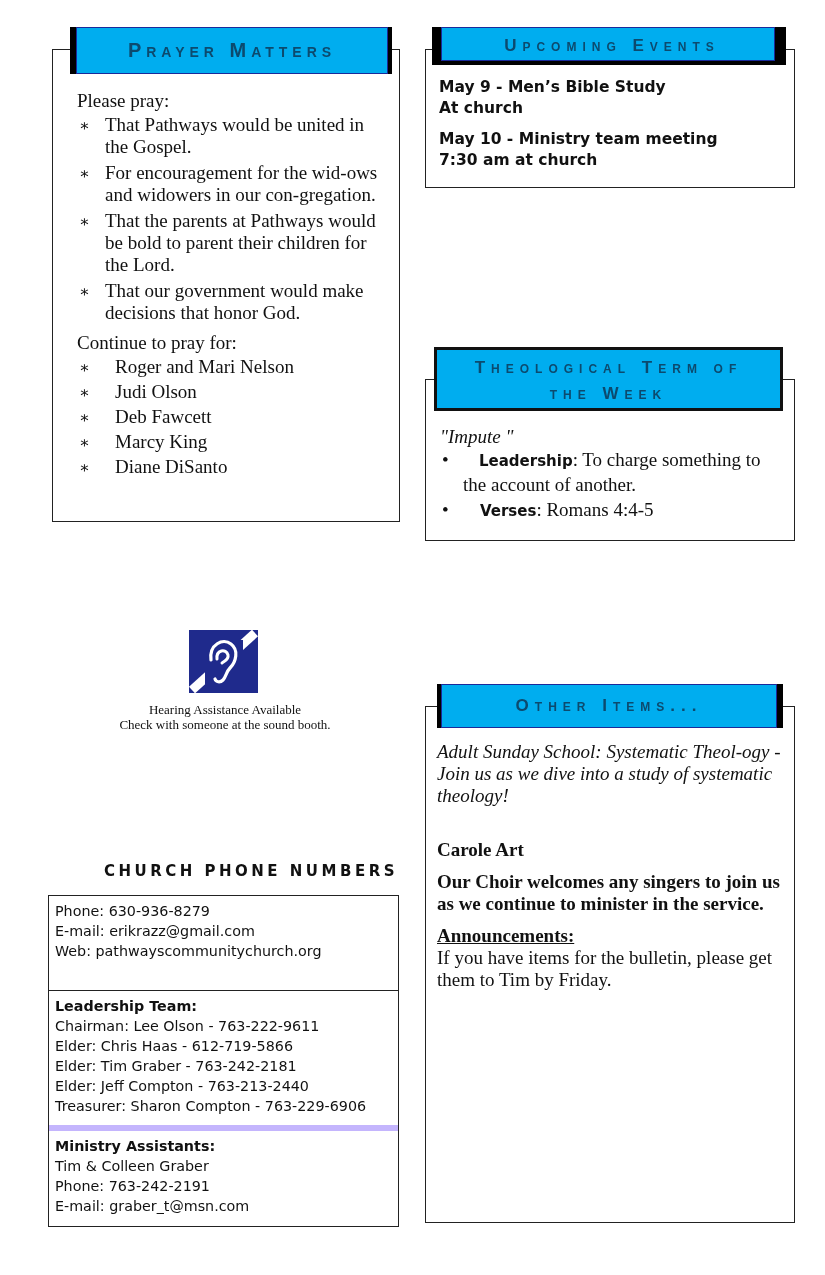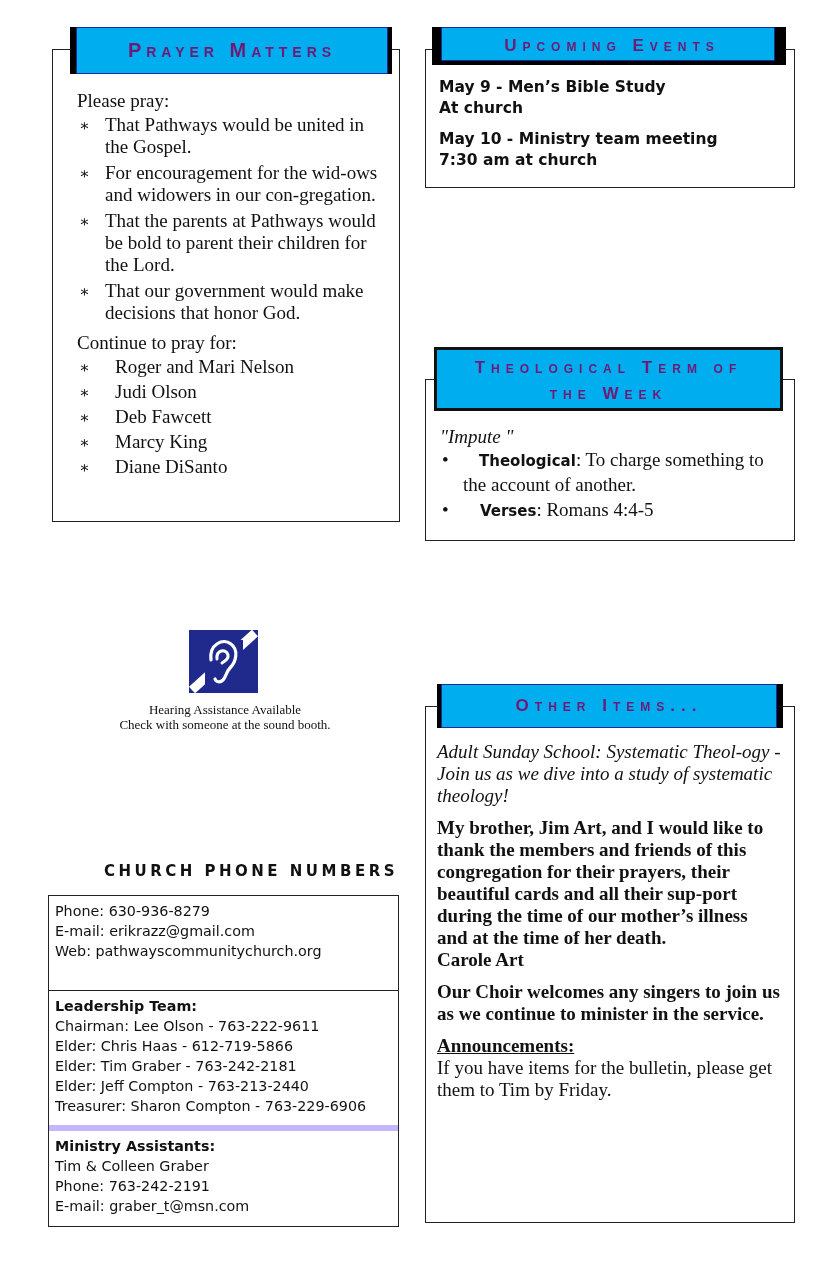--- a/index.html
+++ b/index.html
@@ -3,21 +3,21 @@
 <meta charset="utf-8">
 <style>
   html, body { margin:0; padding:0; background:#ffffff; }
   body { width:825px; height:1275px; position:relative; overflow:hidden; color:#111; }
   .serif { font-family: "Liberation Serif", "DejaVu Serif", serif; }
   .sans  { font-family: "DejaVu Sans", "Liberation Sans", sans-serif; }
 
   .box { position:absolute; border:1px solid #222; background:#fff; box-sizing:border-box; }
 
   .banner { position:absolute; background:#00adef; box-sizing:border-box;
-            color:#701a75; font-family:"Liberation Sans", sans-serif; font-weight:bold;
+            color:#0c4a6e; font-family:"Liberation Sans", sans-serif; font-weight:bold;
             font-variant: small-caps; letter-spacing:5px; text-align:center; }
   .banner .txt { display:block; }
   .shadow { position:absolute; background:#000; }
 
   
   #prayer-box { left:52px; top:49px; width:348px; height:473px; }
   #prayer-shadow { left:70px; top:27px; width:322px; height:47px; }
   #prayer-banner { left:76px; top:27px; width:312px; height:47px; border:1px solid #1a2a9a;
                    font-size:20px; line-height:45px; }
   #prayer-content { position:absolute; left:77px; top:90px; width:310px; font-size:19px; line-height:22px; }
@@ -114,21 +114,21 @@
 
 <div class="box" id="term-box"></div>
 <div class="banner" id="term-banner">
   <span class="txt">Theological Term of</span>
   <span class="txt">the Week</span>
 </div>
 <div id="term-content" class="serif">
   <div class="it" style="font-style:normal"><span style="font-style:italic">"Impute "</span></div>
   <div class="term-item">
     <span class="dot">•</span>
-    <span class="term-label">Theological</span><span>: To charge something to the account of another.</span>
+    <span class="term-label">Leadership</span><span>: To charge something to the account of another.</span>
   </div>
   <div class="term-item" style="margin-top:2px">
     <span class="dot">•</span>
     <span class="term-label" style="padding-left:17px">Verses</span><span>: Romans 4:4-5</span>
   </div>
 </div>
 
 <svg id="hearing-icon" viewBox="0 0 69 63">
   <rect x="0" y="0" width="69" height="63" fill="#1f2a8c"></rect>
   <polygon points="52,0 69,0 69,6 10,63 0,63 0,55" fill="#fff" opacity="0"></polygon>
@@ -166,21 +166,21 @@
 </div>
 
 <div class="box" id="other-box"></div>
 <div class="shadow" id="other-shadow"></div>
 <div class="banner" id="other-banner">
   <span class="txt">Other Items...</span>
 </div>
 <div id="other-content" class="serif">
   <p class="it">Adult Sunday School:  Systematic Theol-ogy - Join us as we dive into a study of systematic theology!</p>
   <p class="bd">
-    <span>My brother, Jim Art, and I would like to thank the members and friends of this congregation for their prayers, their beautiful cards and all their sup-port during the time of our mother’s illness and at the time of her death.</span><br>
+    <br>
     <span>Carole Art</span>
   </p>
   <p class="bd">Our Choir welcomes any singers to join us as we continue to minister in the service.</p>
   <p style="margin:0">
     <span class="ul">Announcements:</span><br>
     <span>If you have items for the bulletin, please get them to Tim by Friday.</span>
   </p>
 </div>
 
 </body></html>

